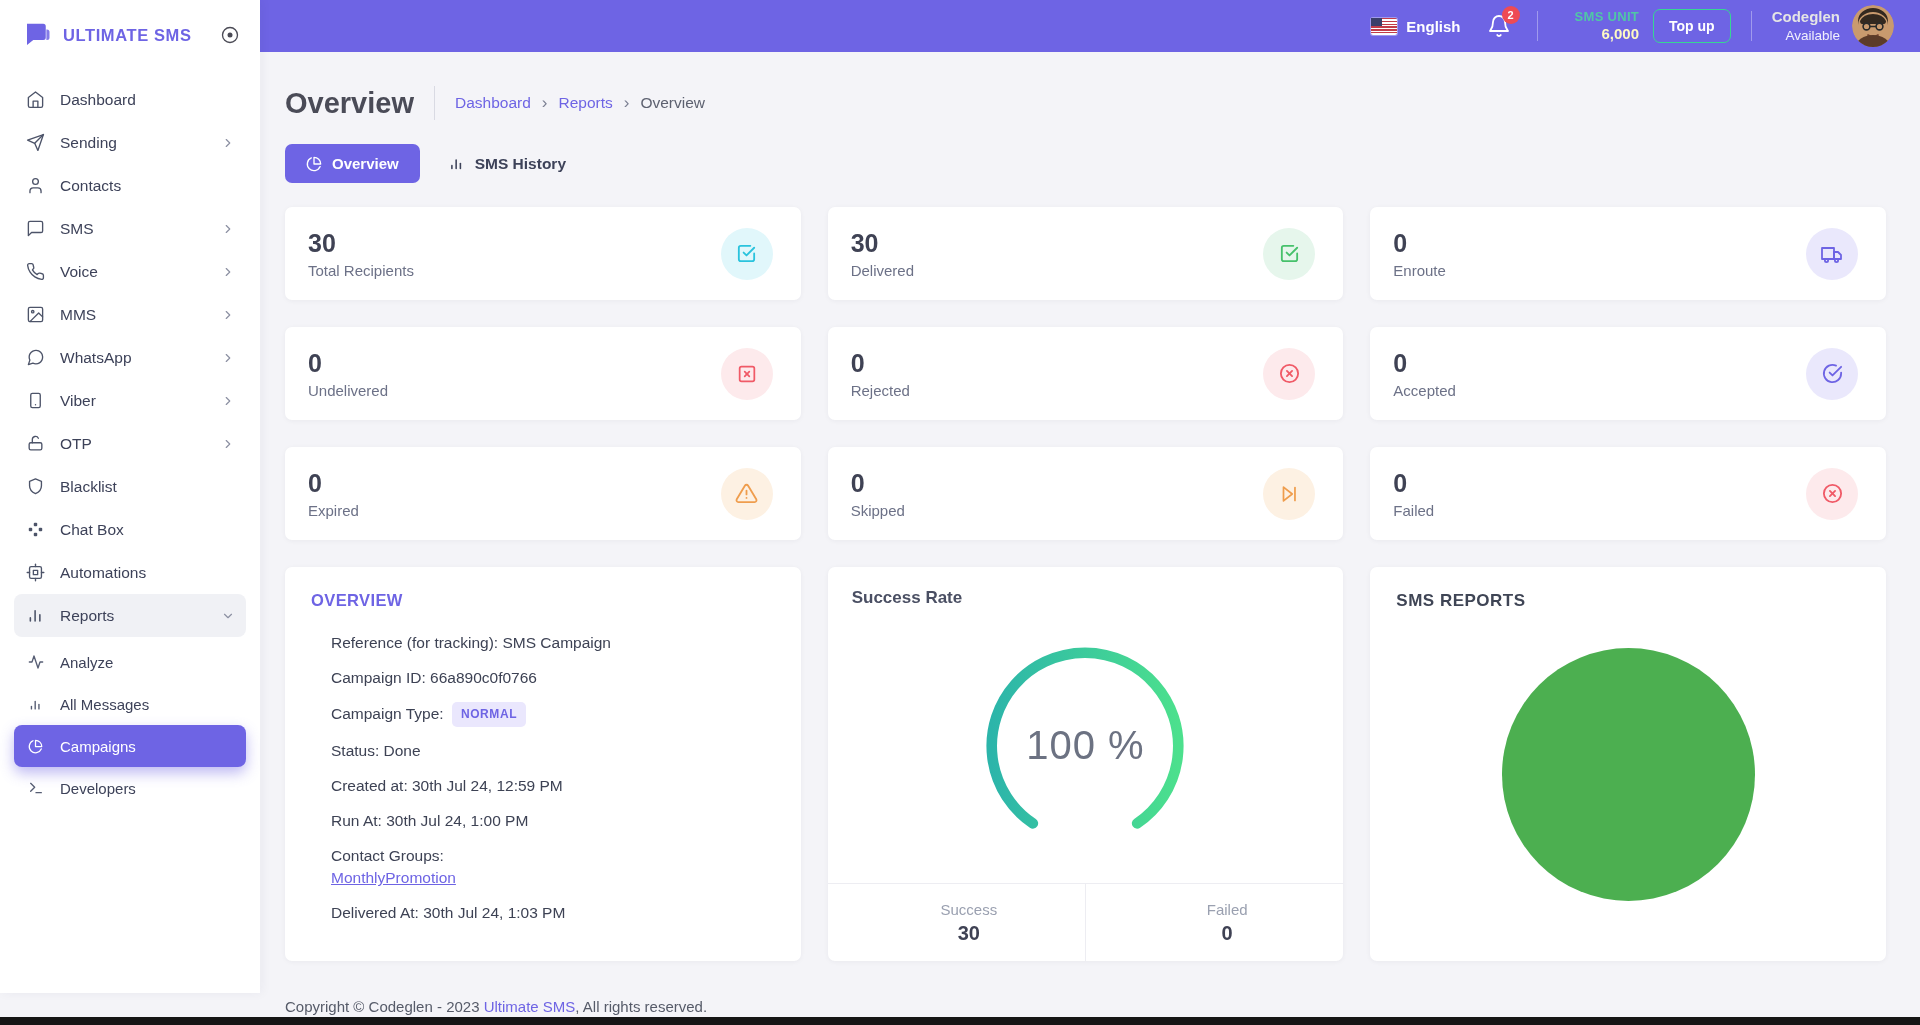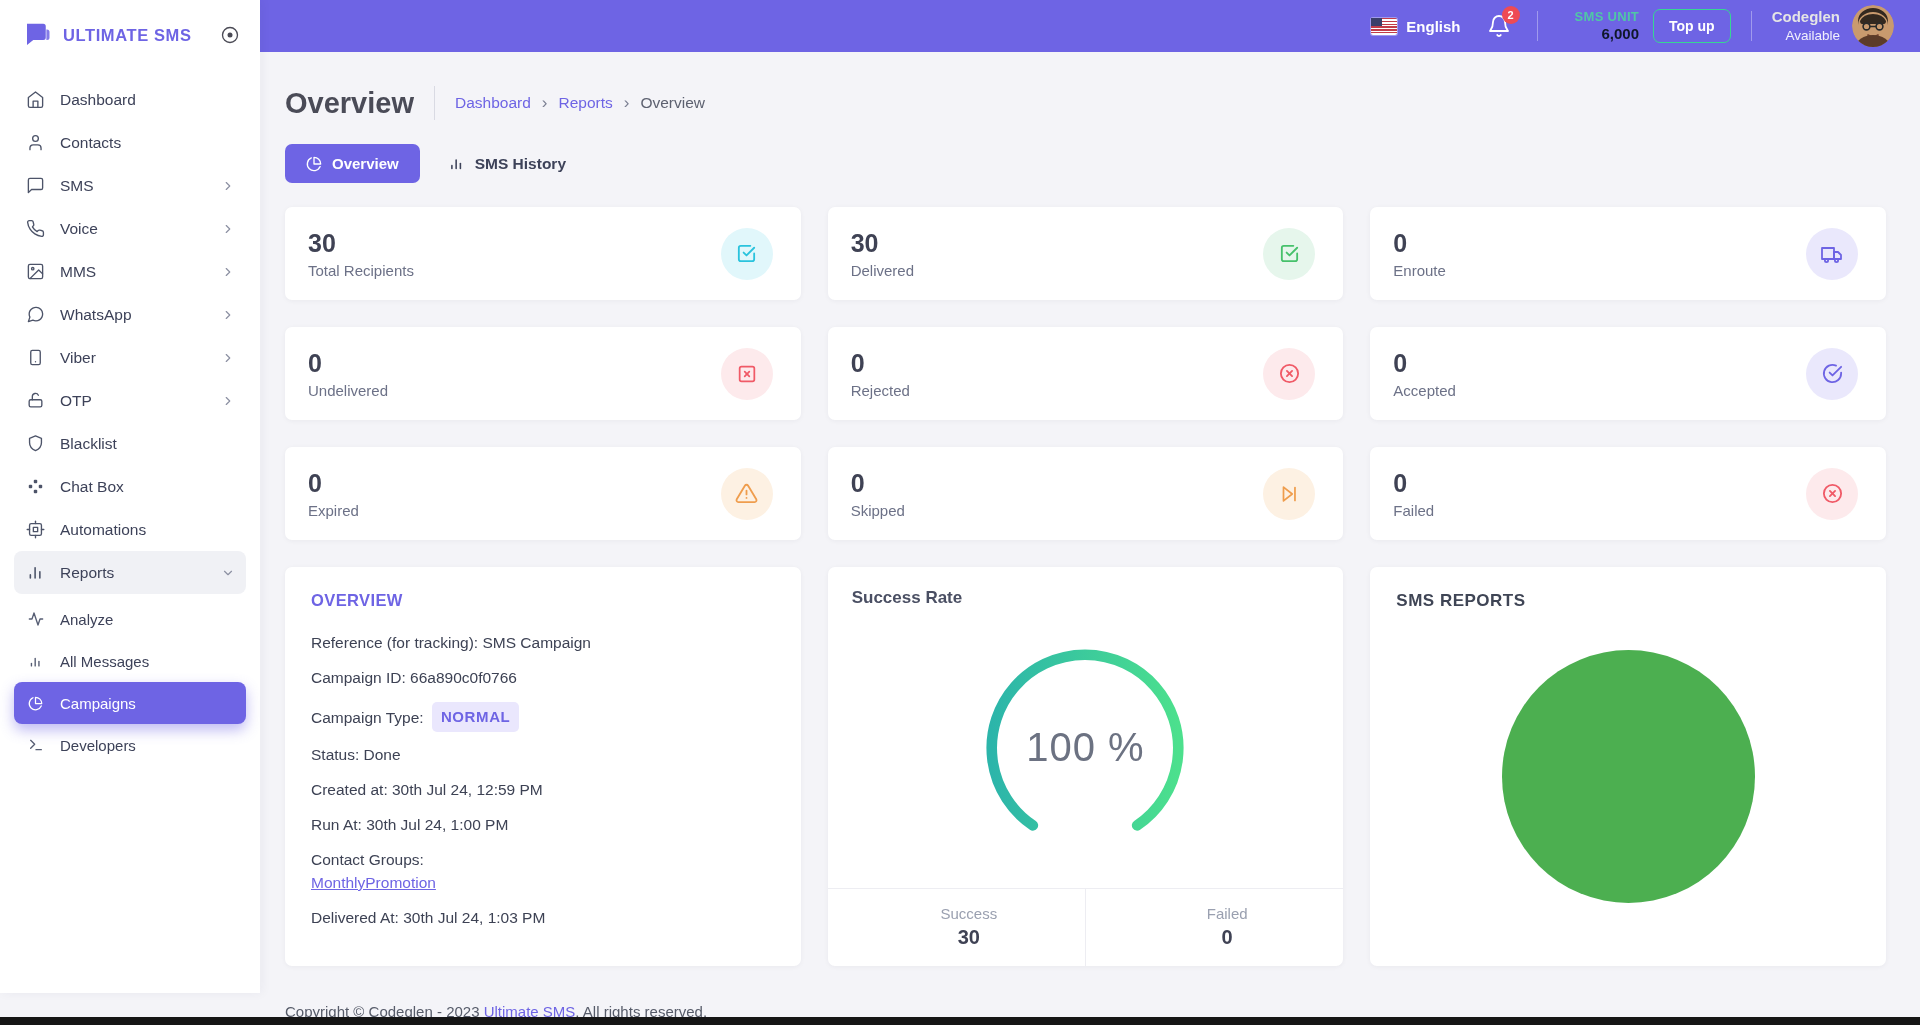--- a/index.html
+++ b/index.html
@@ -27,21 +27,21 @@
   .flag::after { content:""; position:absolute; left:0; top:0; width:11px; height:8px; background:#3b3f6b; }
   .bell-wrap { position:relative; margin:0 6px 0 26px; cursor:pointer; }
   .badge {
     position:absolute; top:-8px; right:-9px; min-width:18px; height:18px; padding:0 4px;
     background:#ee4b55; color:#fff; font-size:11px; font-weight:700;
     border-radius:9px; display:flex; align-items:center; justify-content:center;
   }
   .vdiv { width:1px; height:30px; background:rgba(255,255,255,.35); margin:0 20px; }
   .sms-unit { text-align:right; line-height:1.25; }
   .sms-unit .lbl { color:#49df97; opacity:.8; font-size:13px; font-weight:700; letter-spacing:.3px;margin-left:17px; }
-  .sms-unit .val { color:#0f172a; font-size:15px; font-weight:700; }
+  .sms-unit .val { color:#fef9c3; font-size:15px; font-weight:700; }
   .topup-btn {
     margin-left:14px; background:transparent; border:1.5px solid #36d693; color:#fff;
     font-family:inherit; font-size:14px; font-weight:600; padding:8px 15px; border-radius:7px; cursor:pointer;
   }
   .user-block { text-align:right; line-height:1.3; margin-right:12px; }
   .user-block .name { color:#e5e5e5; font-weight:700; font-size:15px; }
   .user-block .status { color:rgba(255,255,255,.9); font-size:13.5px; }
   .avatar { width:42px; height:42px; border-radius:50%; overflow:hidden; cursor:pointer; flex:none; }
 
   
@@ -97,23 +97,23 @@
   .c-green  { color:#46c16b; background:#e6f6ec; }
   .c-purple { color:#6e64e4; background:#eae8fc; }
   .c-red    { color:#f05a67; background:#fdeaec; }
   .c-orange { color:#ef9d4d; background:#fdf1e3; }
 
   .bottom-grid { display:grid; grid-template-columns:repeat(3,1fr); gap:27px; align-items:stretch; }
   .panel { background:#fff; border-radius:7px; box-shadow:0 1px 5px rgba(30,30,60,.05); min-height:392px; }
 
   .panel.ov { padding:24px 26px; }
   .ov-title { color:#6e64e4; font-size:16.5px; font-weight:700; letter-spacing:.4px; margin-bottom:22px; }
-  .ov-line { font-size:15.5px; color:#3d4254; font-weight:500; margin-bottom:12.5px; line-height:1.45; }
+  .ov-line { font-size:15.5px; color:#3d4254; font-weight:500; margin-bottom:12.5px; line-height:1.45;margin-left:20px; }
   .type-badge {
-    display:inline-block; background:#eae7fd; color:#6e64e4; font-size:15px; font-weight:700;
+    display:inline-block; background:#eae7fd; color:#6e64e4; font-size:12px; font-weight:700;
     padding:4px 9px; border-radius:5px; letter-spacing:.6px; vertical-align:1px; margin-left:4px;
   }
   .ov-link { color:#6e64e4; text-decoration:underline; cursor:pointer; }
 
   .panel.sr { display:flex; flex-direction:column; }
   .sr-head { padding:21px 24px 0; font-size:17px; font-weight:700; color:#4a4f63; }
   .gauge-wrap { flex:1; display:flex; align-items:center; justify-content:center; position:relative; }
   .gauge-center {
     position:absolute; font-size:40px; color:#6c7282; font-weight:400; letter-spacing:1px;
   }
@@ -158,20 +158,34 @@
           <svg width="19" height="19" viewBox="0 0 24 24" fill="none" stroke="currentColor" stroke-width="1.7" stroke-linecap="round" stroke-linejoin="round">
             <path d="M3 9.5 12 2.5l9 7V20a2 2 0 0 1-2 2H5a2 2 0 0 1-2-2z"></path>
             <path d="M9 22v-8h6v8"></path>
           </svg>
         </span>
       <span>Dashboard</span>
     </div>
     <div class="mi">
       <span class="ic">
           <svg width="19" height="19" viewBox="0 0 24 24" fill="none" stroke="currentColor" stroke-width="1.7" stroke-linecap="round" stroke-linejoin="round">
+            <line x1="22" y1="2" x2="11" y2="13"></line>
+            <polygon points="22 2 15 22 11 13 2 9 22 2"></polygon>
+          </svg>
+        </span>
+      <span>Sending</span>
+      <span class="chev">
+          <svg width="14" height="14" viewBox="0 0 24 24" fill="none" stroke="currentColor" stroke-width="2" stroke-linecap="round" stroke-linejoin="round">
+            <polyline points="9 6 15 12 9 18"></polyline>
+          </svg>
+        </span>
+    </div>
+    <div class="mi">
+      <span class="ic">
+          <svg width="19" height="19" viewBox="0 0 24 24" fill="none" stroke="currentColor" stroke-width="1.7" stroke-linecap="round" stroke-linejoin="round">
             <path d="M19 21v-2a4 4 0 0 0-4-4H9a4 4 0 0 0-4 4v2"></path>
             <circle cx="12" cy="7" r="3.6"></circle>
           </svg>
         </span>
       <span>Contacts</span>
     </div>
     <div class="mi">
       <span class="ic">
           <svg width="19" height="19" viewBox="0 0 24 24" fill="none" stroke="currentColor" stroke-width="1.7" stroke-linecap="round" stroke-linejoin="round">
             <path d="M21 15a2 2 0 0 1-2 2H7l-4 4V5a2 2 0 0 1 2-2h14a2 2 0 0 1 2 2z"></path>

